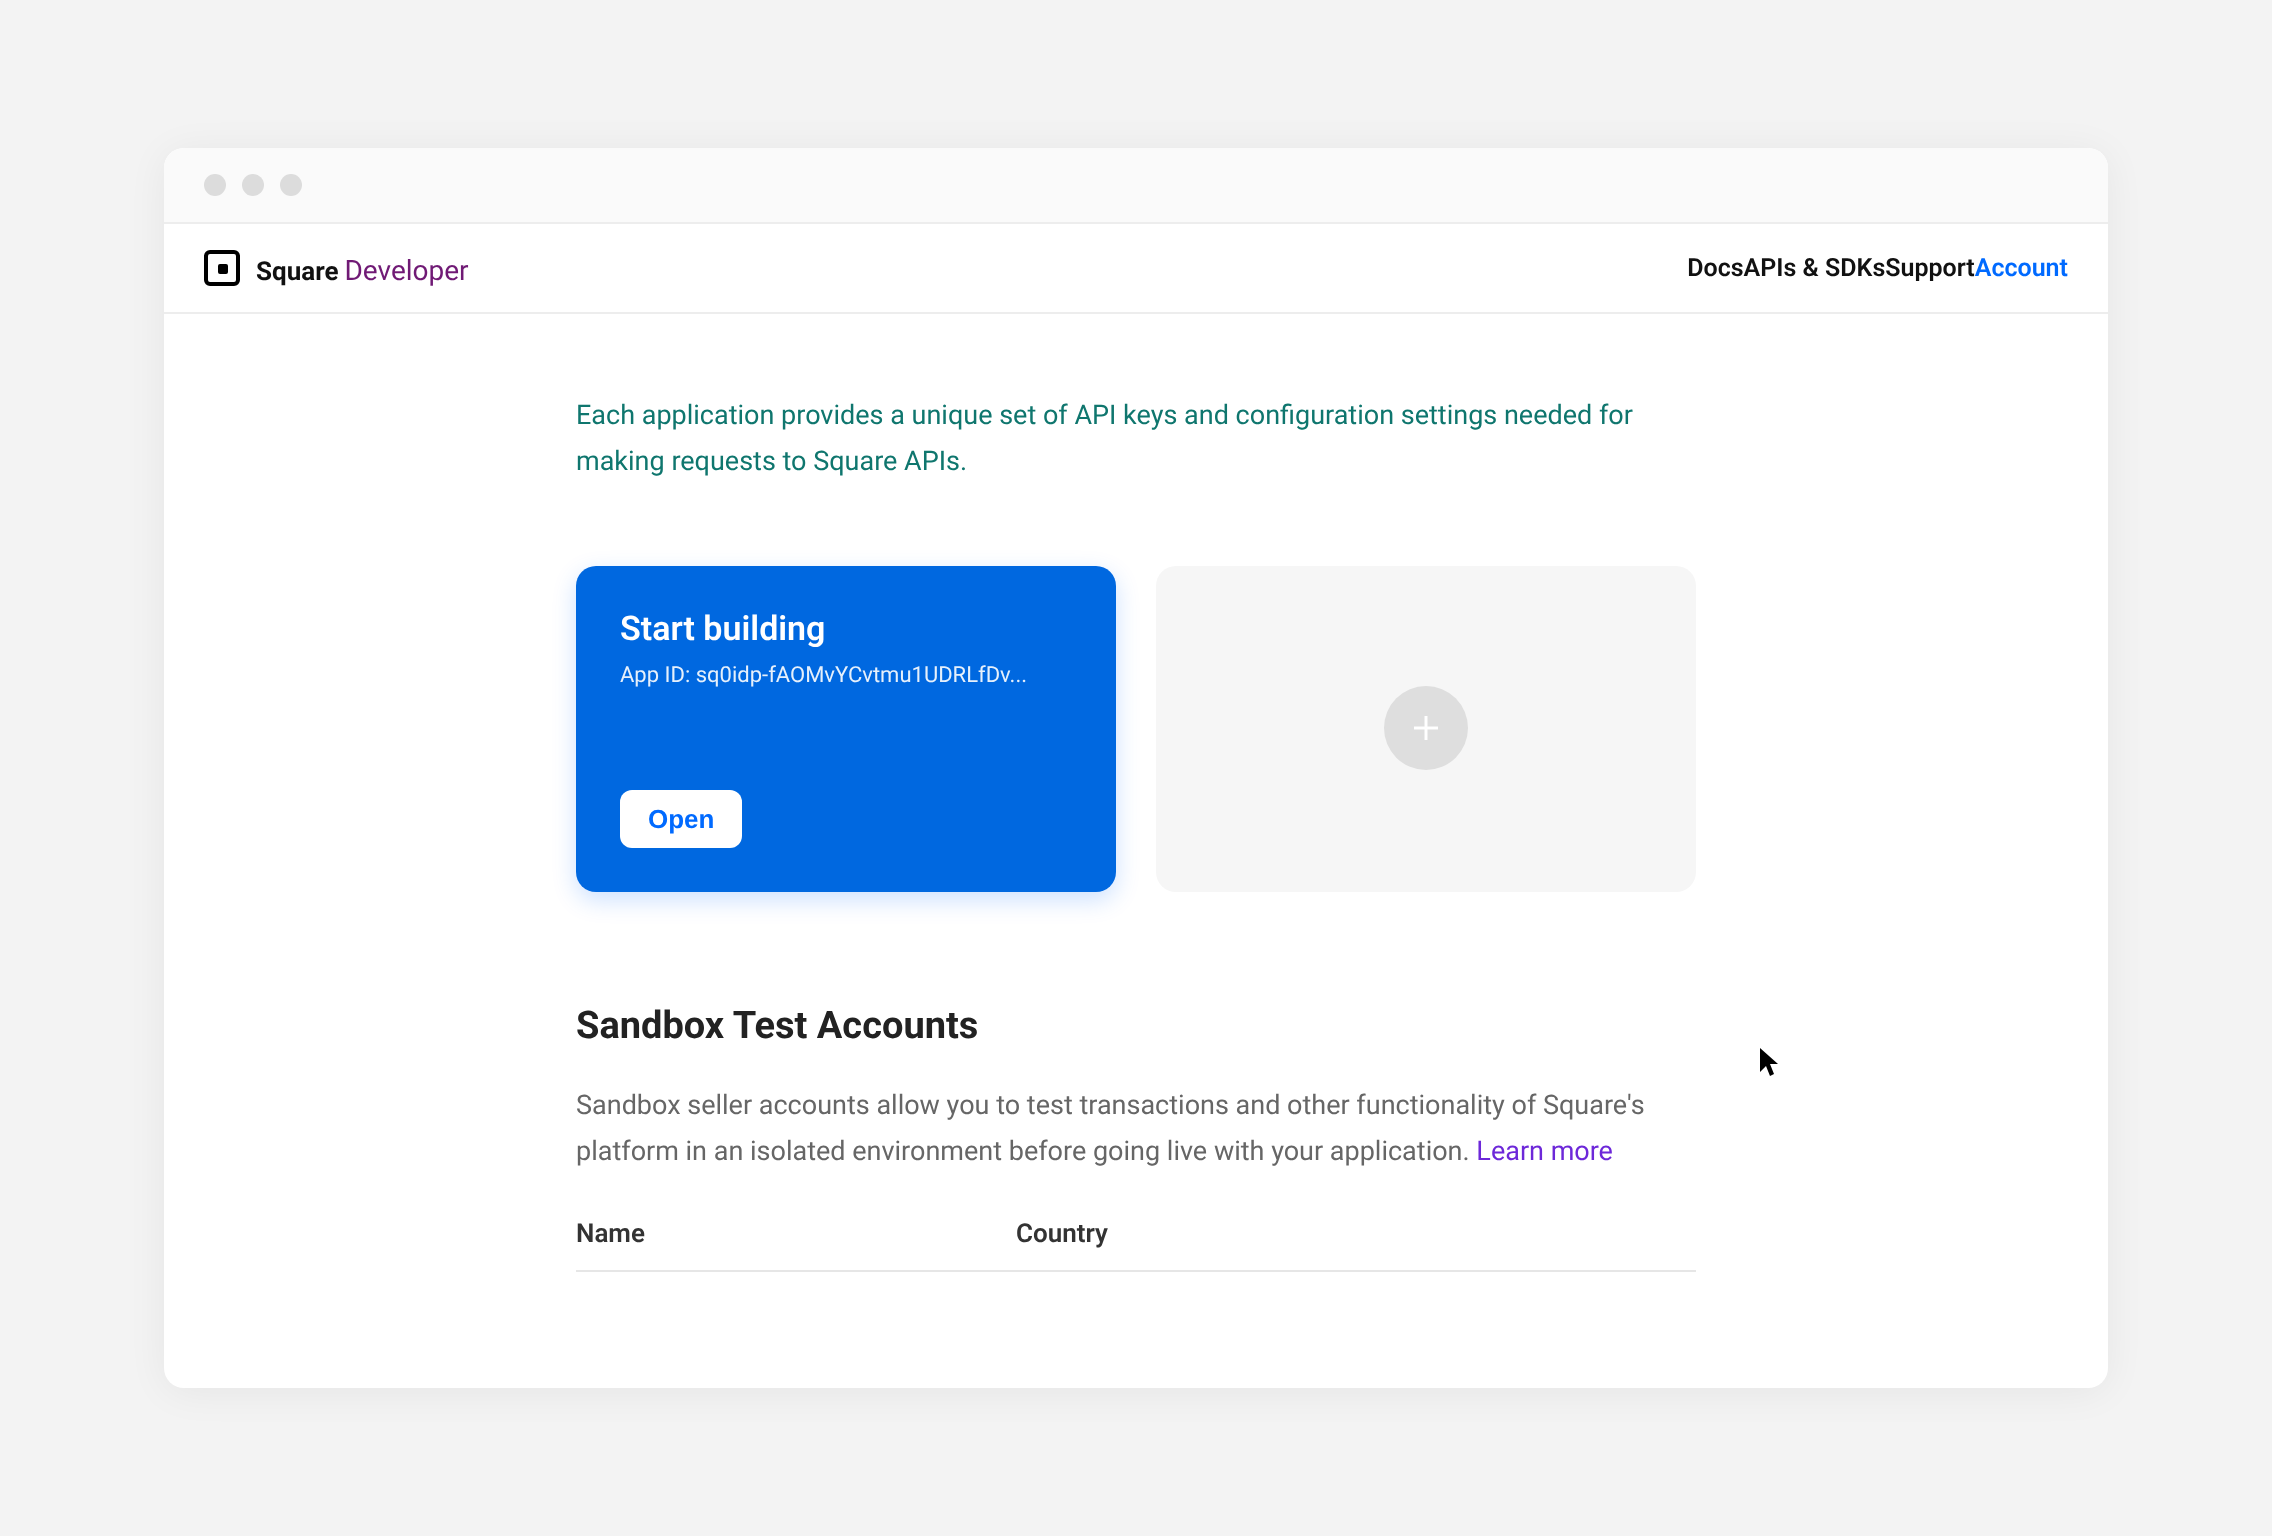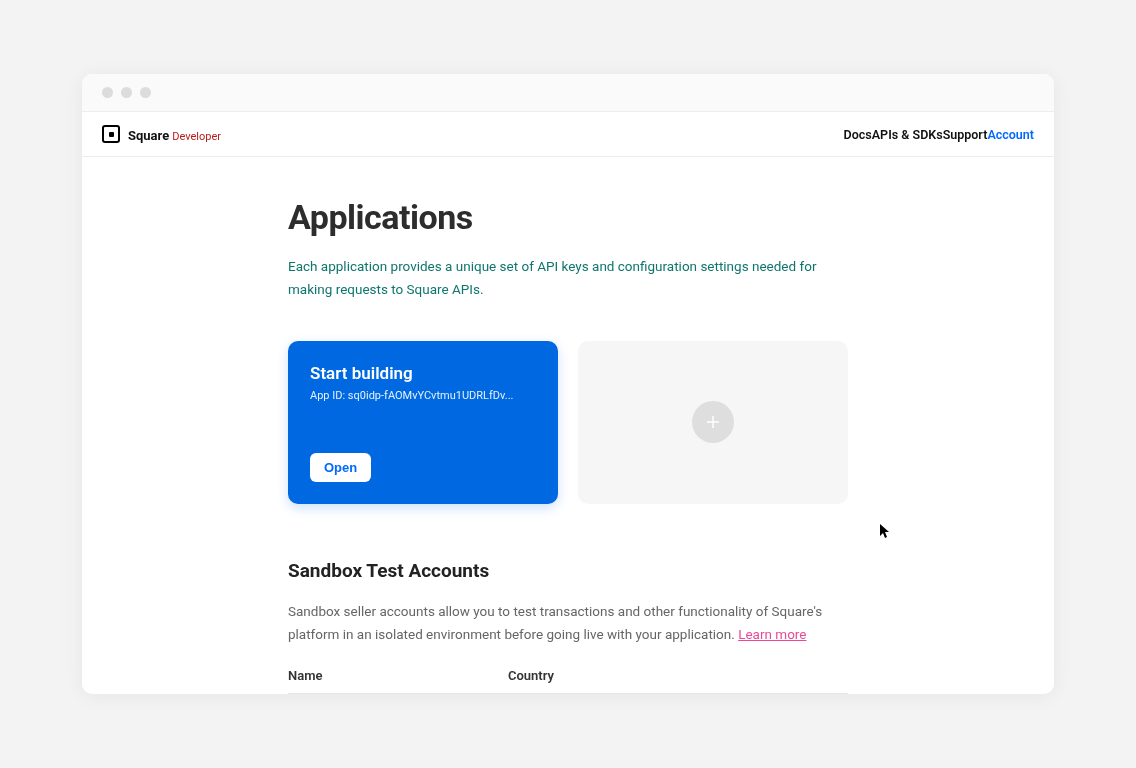--- a/index.html
+++ b/index.html
@@ -69,23 +69,23 @@
       background: #000;
       border-radius: 1px;
     }
     .logo-text {
       font-size: 13px;
       font-weight: 700;
       color: #111;
       margin-top: 44px;
     }
     .logo-sub {
-      font-size: 11px;
+      font-size: 14px;
       font-weight: 400;
-      color: #b91c1c;
+      color: #701a75;
       margin-left: 3px;
     }
     .search-wrap {
       position: absolute;
       left: 50%;
       transform: translateX(-50%);
       width: 165px;
       height: 30px;
       background: #f0f0f0;
       border-radius: 15px;
@@ -207,22 +207,21 @@
       color: #222;
       margin-bottom: 18px;
     }
     .section-desc {
       font-size: 13.5px;
       color: #666;
       line-height: 1.7;
       margin-bottom: 22px;
     }
     .learn-more {
-      color: #ec4899;
-      text-decoration: underline;
+      color: #6d28d9;
       cursor: pointer;
     }
     .table-header {
       display: flex;
       border-bottom: 1px solid #e6e6e6;
       padding-bottom: 10px;
     }
     .th {
       font-size: 13px;
       font-weight: 600;
@@ -263,21 +262,20 @@
     <div class="nav">
       <span class="nav-item">Docs</span>
       <span class="nav-item">APIs &amp; SDKs</span>
       <span class="nav-item">Support</span>
       <span class="nav-item active">Account</span>
     </div>
   </div>
 
   <div class="content">
     <div class="content-inner">
-      <h1 class="page-title">Applications</h1>
       <p class="page-desc">Each application provides a unique set of API keys and configuration settings needed for making requests to Square APIs.</p>
 
       <div class="cards-row">
         <div class="app-card">
           <div class="app-card-title">Start building</div>
           <div class="app-card-id">App ID: sq0idp-fAOMvYCvtmu1UDRLfDv...</div>
           <button class="open-btn">Open</button>
         </div>
 
         <div class="add-card">

